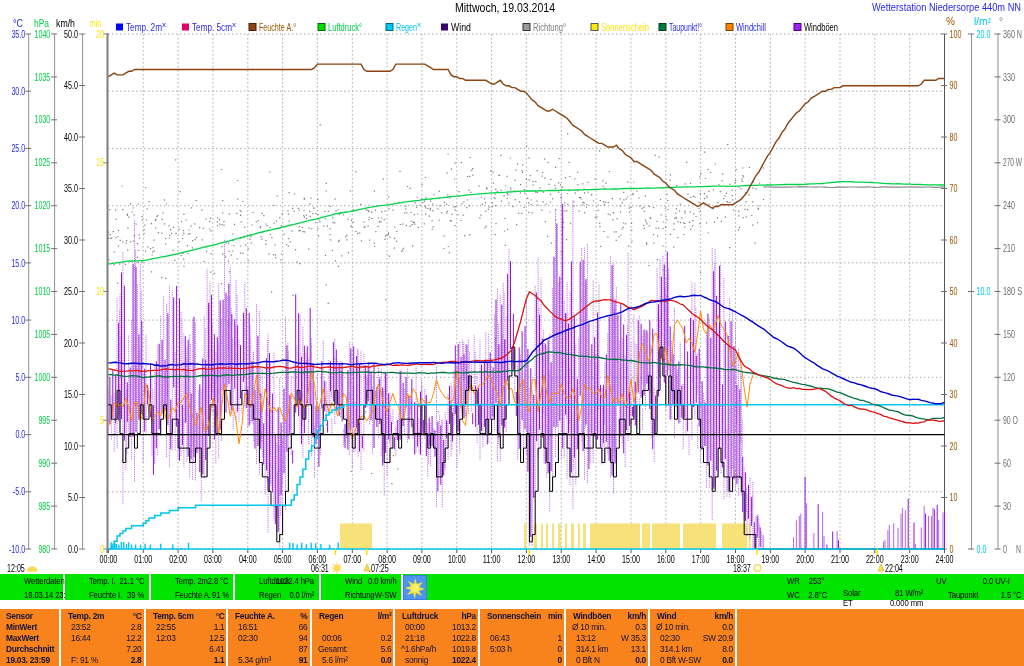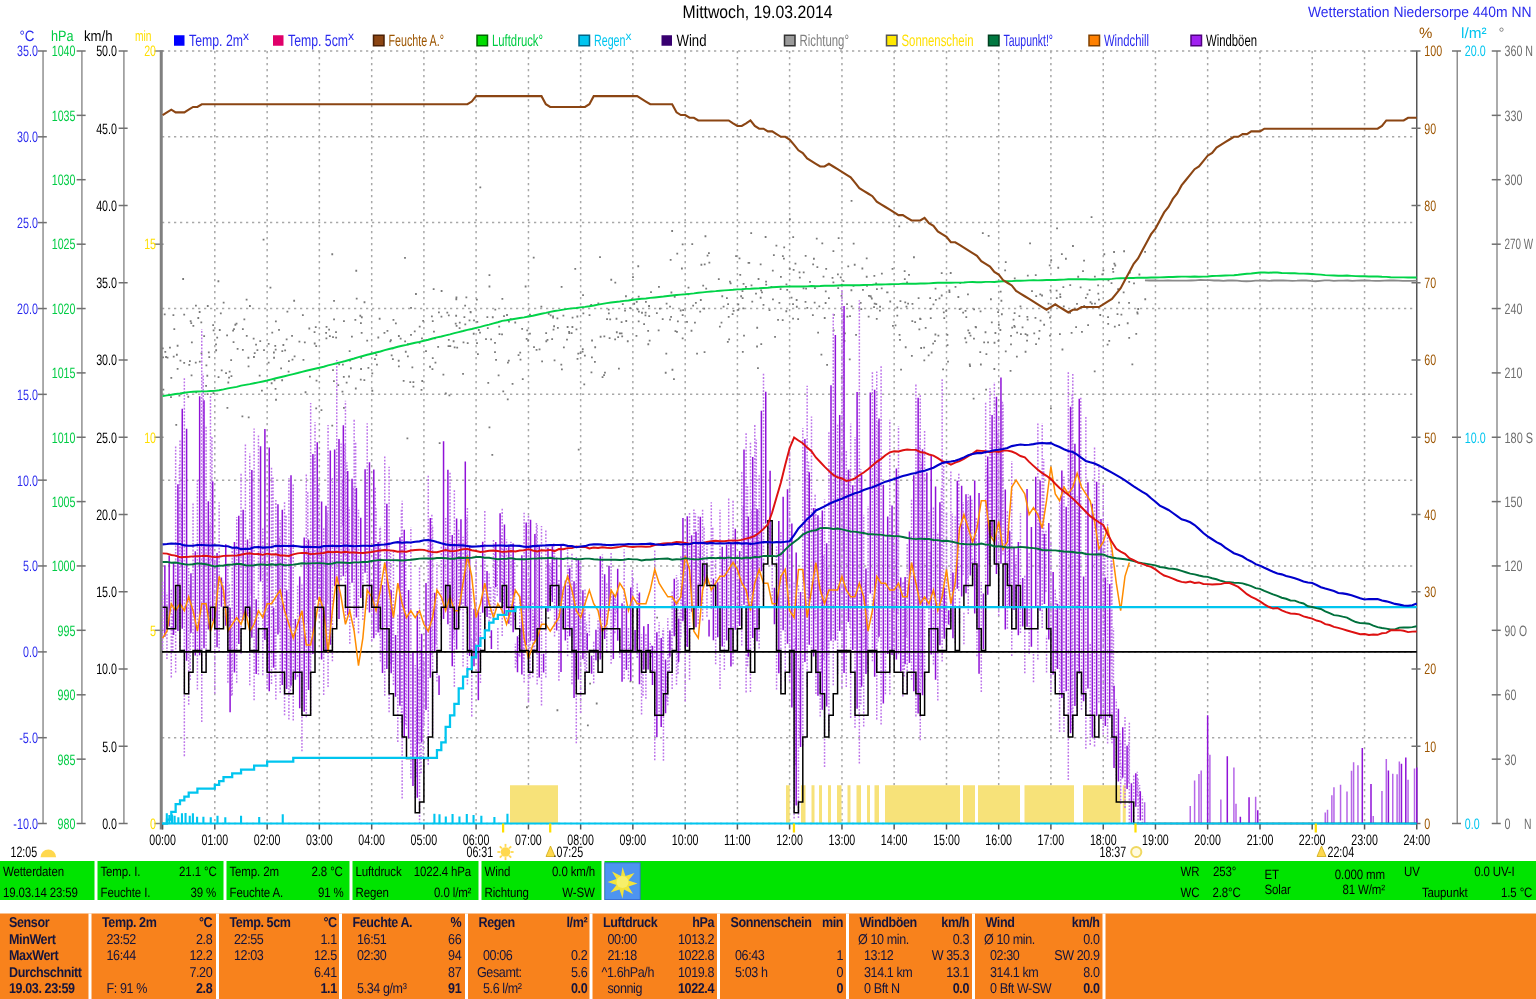--- a/index.html
+++ b/index.html
@@ -1,17 +1,17 @@
 <!DOCTYPE html>
 <html><head><meta charset="utf-8"><style>
 *{margin:0;padding:0;box-sizing:border-box}
 body{width:1024px;height:666px;background:#fff;font-family:"Liberation Sans",sans-serif;position:relative;overflow:hidden}
 .abs{position:absolute}
 .gb{position:absolute;background:#00e400;height:26.5px;top:573.5px;color:#000;font-size:9px;letter-spacing:-0.1px}
-.gb .r1,.gb .r2{position:absolute;left:2px;right:4px;height:11px;line-height:11px;white-space:nowrap}
+.gb .r1,.gb .r2{position:absolute;left:24px;right:4px;height:11px;line-height:11px;white-space:nowrap}
 .r1{top:2px}.r2{top:16px}
 .gb .v{position:absolute;right:0;transform-origin:100% 50%;transform:scaleX(0.85)}
 .lbl{display:inline-block;transform-origin:0 50%;transform:scaleX(0.85)}
 .ot{position:absolute;background:#f8821c;top:608.5px;height:57.5px;width:1024px;color:#14143c;font-size:9.5px;letter-spacing:-0.3px}
 .oc{position:absolute;top:0;height:57.5px;border-right:2px solid #ffffff}
 .ocell{position:absolute;white-space:nowrap;height:11px;line-height:11px;transform-origin:0 50%;transform:scaleX(0.88)}
 .ocr{transform-origin:100% 50%}
 .bold{font-weight:bold}
 </style></head><body>
 <svg class="abs" style="left:0;top:0" width="1024" height="666" xmlns="http://www.w3.org/2000/svg">
@@ -354,21 +354,21 @@
       <rect width="24" height="25" fill="#4d94f0"></rect>
       <rect x="0" y="0" width="24" height="25" fill="none" stroke="#3366cc" stroke-width="1"></rect>
       <g fill="#f2e33c">
         <path d="M12 3 L14 9 L20 7 L16 12 L22 14 L16 16 L19 21 L13 18 L12 24 L10 18 L4 20 L8 15 L2 13 L8 11 L5 6 L11 9 Z"></path>
       </g>
       <circle cx="12" cy="13" r="4" fill="#f7ef6a"></circle>
     </svg>
     <div class="abs" style="left:384.5px;top:2px;width:37px;height:11px;line-height:11px"><span class="lbl">WR</span><span class="v" style="position:absolute;right:0">253°</span></div>
     <div class="abs" style="left:384.5px;top:16px;width:40px;height:11px;line-height:11px"><span class="lbl">WC</span><span class="v" style="position:absolute;right:0">2.8°C</span></div>
     <div class="abs" style="left:440px;top:14px;width:81px;height:11px;line-height:11px"><span class="lbl">Solar</span><span class="v" style="position:absolute;right:0">81 W/m²</span></div>
-    <div class="abs" style="left:440px;top:4px;width:81px;height:11px;line-height:11px"><span class="lbl">ET</span><span class="v" style="position:absolute;right:0">0.000 mm</span></div>
+    <div class="abs" style="left:440px;top:24px;width:81px;height:11px;line-height:11px"><span class="lbl">ET</span><span class="v" style="position:absolute;right:0">0.000 mm</span></div>
     <div class="abs" style="left:533px;top:2px;width:74px;height:11px;line-height:11px"><span class="lbl">UV</span><span class="v" style="position:absolute;right:0">0.0 UV-I</span></div>
     <div class="abs" style="left:545.5px;top:16px;width:74px;height:11px;line-height:11px"><span class="lbl">Taupunkt</span><span class="v" style="position:absolute;right:0">1.5 °C</span></div>
   </div>
 <div class="ot">
 <div class="oc" style="left:2px;width:59px"></div>
 <div class="oc" style="left:63px;width:82.5px"></div>
 <div class="oc" style="left:147.5px;width:80.5px"></div>
 <div class="oc" style="left:230px;width:81.5px"></div>
 <div class="oc" style="left:313.5px;width:81.5px"></div>
 <div class="oc" style="left:397px;width:83px"></div>

